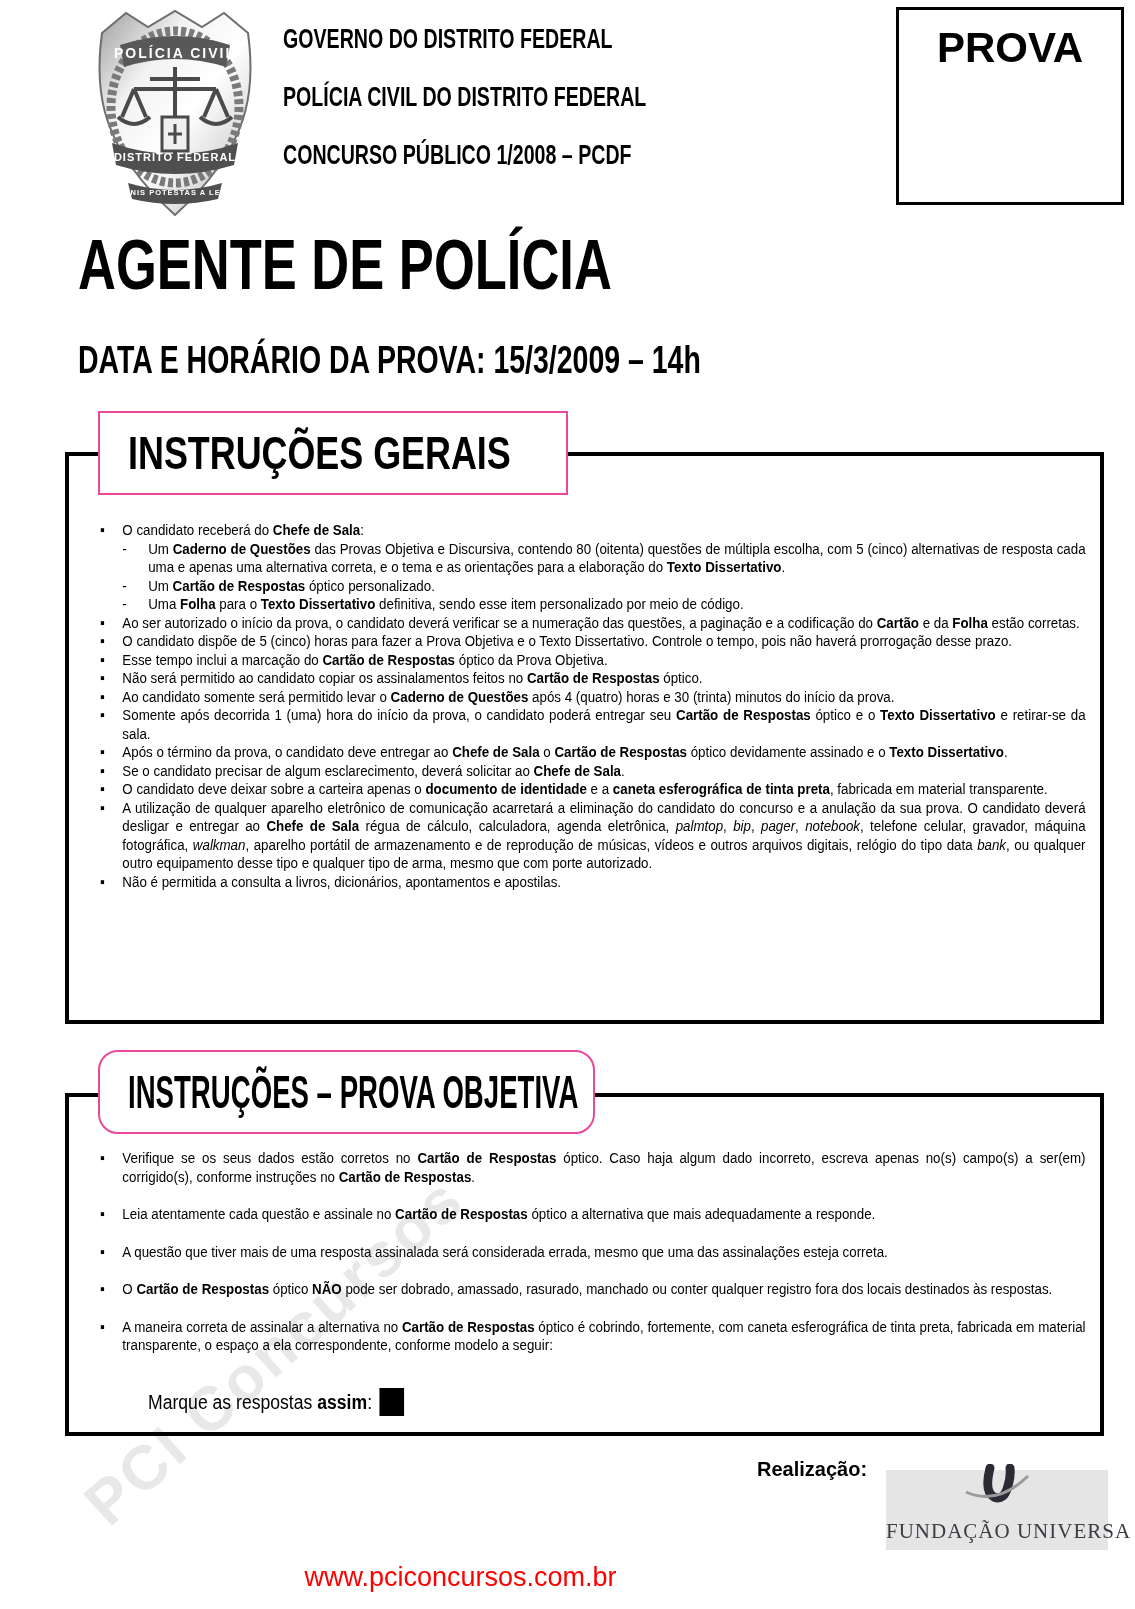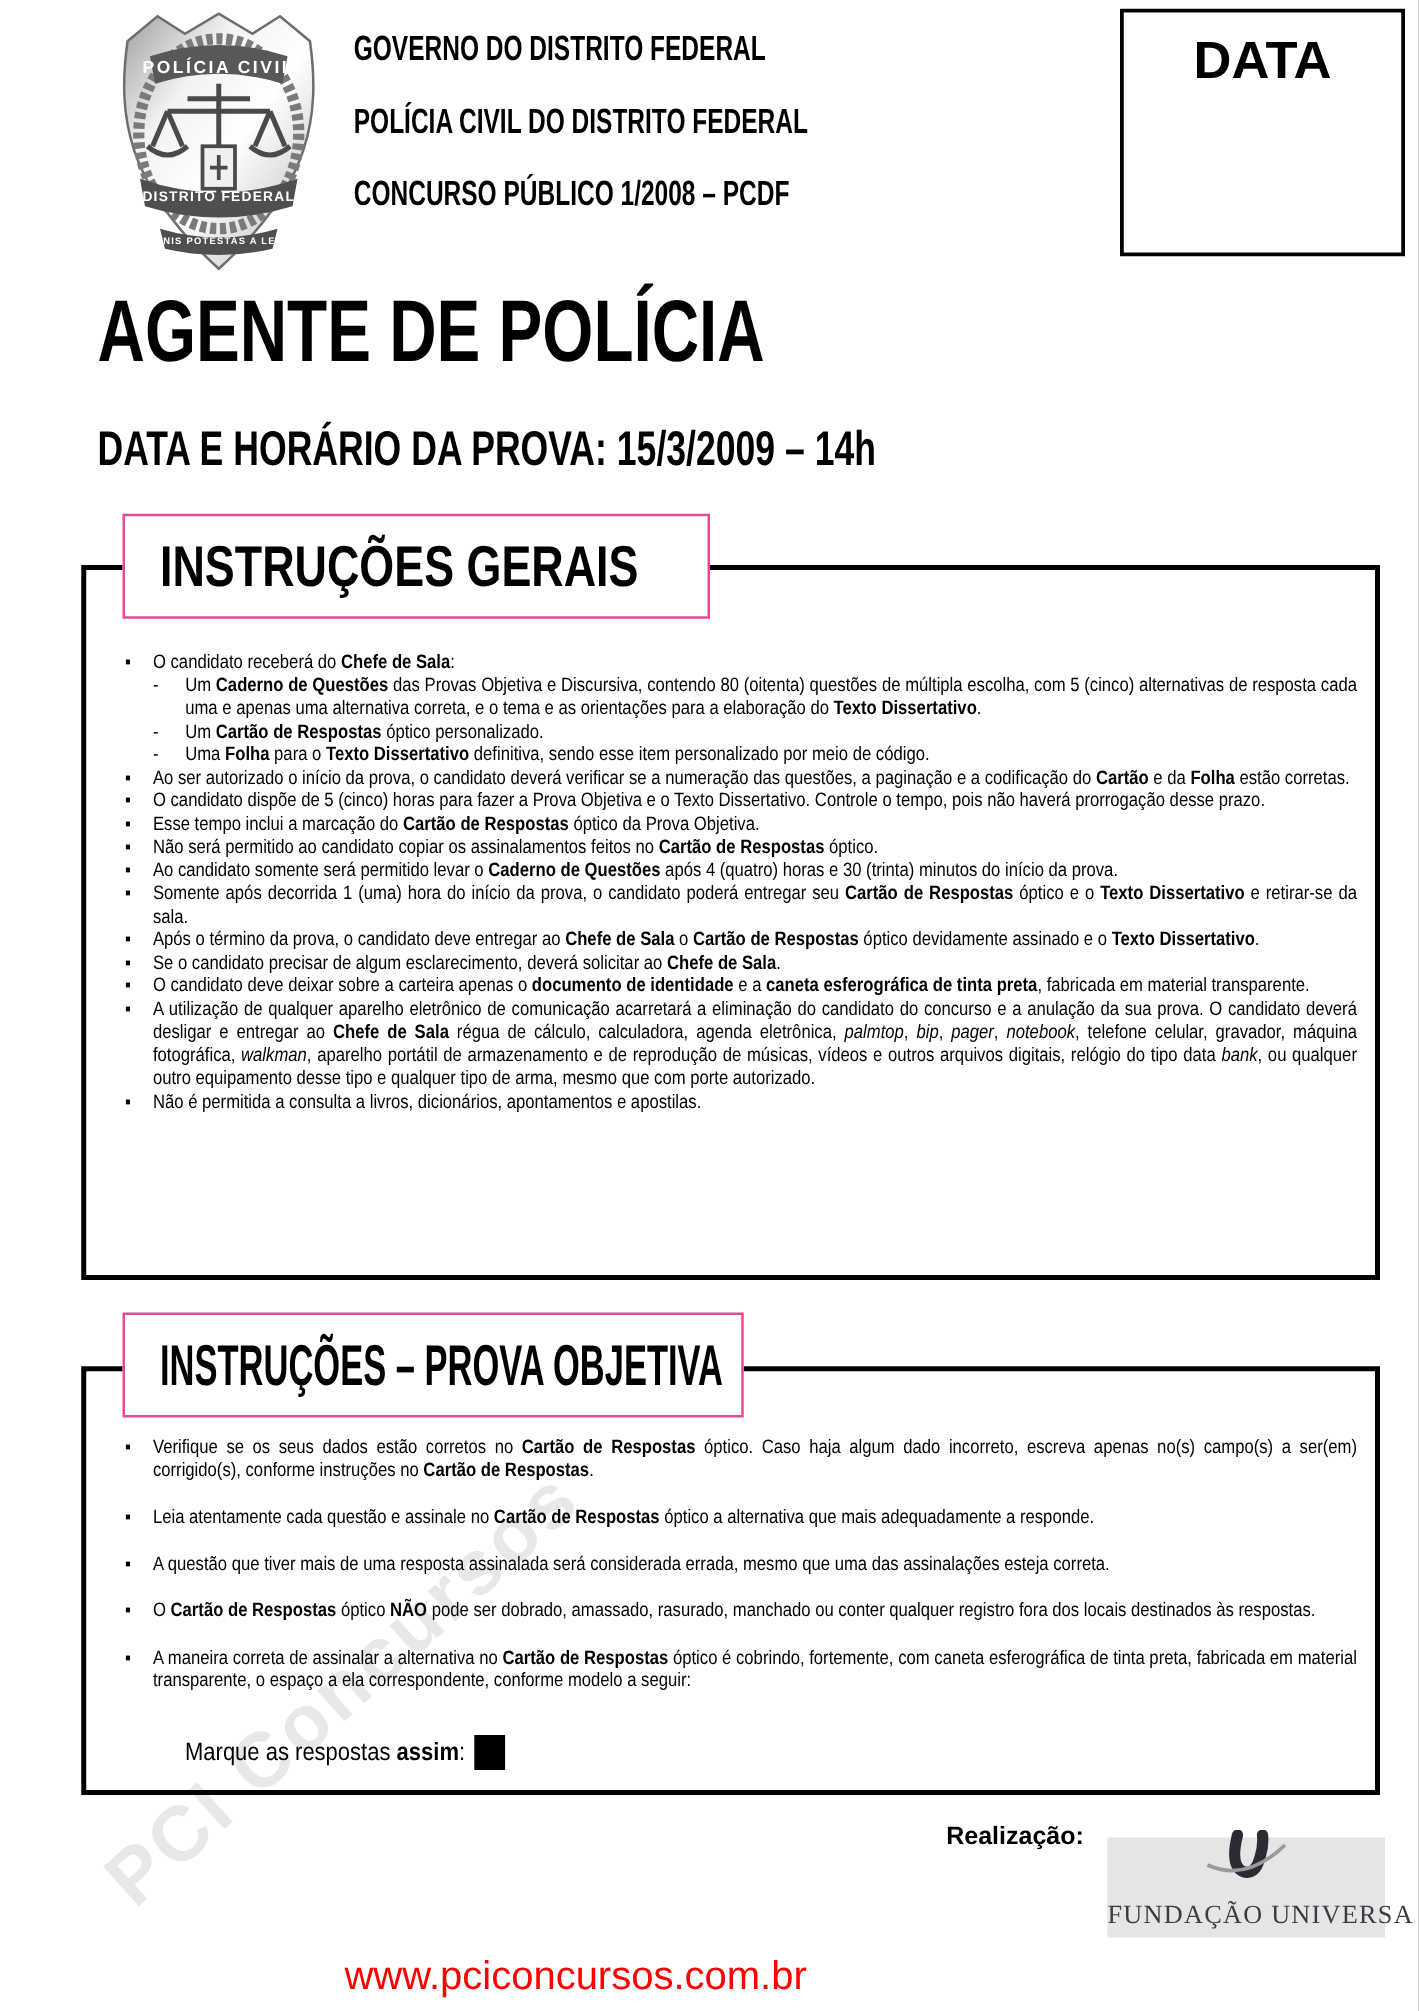--- a/index.html
+++ b/index.html
@@ -30,21 +30,21 @@
 
   .page-title{left:78px;top:228px;font-size:70px;font-weight:bold;line-height:74px;z-index:2;}
   .date-line{left:78px;top:338px;font-size:39px;font-weight:bold;line-height:44px;z-index:2;}
 
   
   .content-box{border:4px solid #000;background:transparent;z-index:1;}
   .box1{left:65px;top:452px;width:1031px;height:564px;}
   .box2{left:65px;top:1093px;width:1031px;height:335px;}
   .label-box{border:2px solid #ec4899;background:#fff;z-index:3;display:flex;align-items:center;padding-left:28px;box-sizing:border-box;}
   .label1{left:98px;top:411px;width:470px;height:84px;}
-  .label2{left:98px;top:1050px;width:497px;height:84px;}
+  .label2{left:98px;top:1050px;width:497px;height:84px;border-radius:20px;}
   .label-box .cond{font-size:46px;font-weight:bold;}
 
   
   .list{z-index:2;width:1146px;transform:scaleX(.86);transform-origin:0 0;font-size:15.5px;line-height:18.5px;}
   .list1{left:100px;top:521px;}
   .list2{left:100px;top:1149px;}
   .li{display:flex;}
   .list2 .li + .li{margin-top:19px;}
   .marker{flex:0 0 26px;}
   .li.ind1{padding-left:26px;}
@@ -52,21 +52,21 @@
   .li-text{flex:1;text-align:justify;}
 
   .mark-line{left:148px;top:1388px;z-index:2;font-size:20px;display:flex;align-items:center;transform:scaleX(.88);transform-origin:0 0;white-space:nowrap;}
   .black-square{width:28px;height:28px;background:#000;margin-left:8px;}
 
   
   .realizacao{left:757px;top:1458px;font-size:20px;font-weight:bold;z-index:2;}
   .logo-box{left:886px;top:1470px;width:222px;height:80px;background:#e5e5e5;z-index:2;text-align:center;}
   .logo-mark{position:absolute;left:50%;top:-6px;transform:translateX(-50%);}
   .logo-text{position:absolute;left:0;bottom:6px;width:100%;font-family:"Liberation Serif",serif;font-size:21px;color:#3c3c44;letter-spacing:1px;white-space:nowrap;}
-  .footer-url{left:0;top:1562px;width:921px;text-align:center;box-sizing:border-box;font-size:32px;z-index:2;}
+  .footer-url{left:0;top:1562px;width:921px;text-align:center;box-sizing:border-box;font-size:27px;z-index:2;}
   .footer-url a{text-decoration:none;}
 </style>
 </head>
 <body>
 
 <div class="page">
 
   <div class="abs watermark">PCI Concursos</div>
 
   <div class="abs badge">
@@ -104,21 +104,21 @@
     </svg>
   </div>
 
   <div class="abs org">
     <div class="org-line org-l1"><span class="cond sx70">GOVERNO DO DISTRITO FEDERAL</span></div>
     <div class="org-line org-l2"><span class="cond sx70">POLÍCIA CIVIL DO DISTRITO FEDERAL</span></div>
     <div class="org-line org-l3"><span class="cond sx70">CONCURSO PÚBLICO 1/2008 – PCDF</span></div>
   </div>
 
   <div class="abs prova-box">
-    <div class="prova-line1">DATA</div>
+    <div class="prova-line1">PROVA</div>
   </div>
 
   <div class="abs page-title"><span class="cond sx75">AGENTE DE POLÍCIA</span></div>
   <div class="abs date-line"><span class="cond sx73">DATA E HORÁRIO DA PROVA: 15/3/2009 – 14h</span></div>
 
   <div class="abs content-box box1"></div>
   <div class="abs label-box label1">
     <span class="cond sx78">INSTRUÇÕES GERAIS</span>
   </div>
   <div class="abs list list1">

